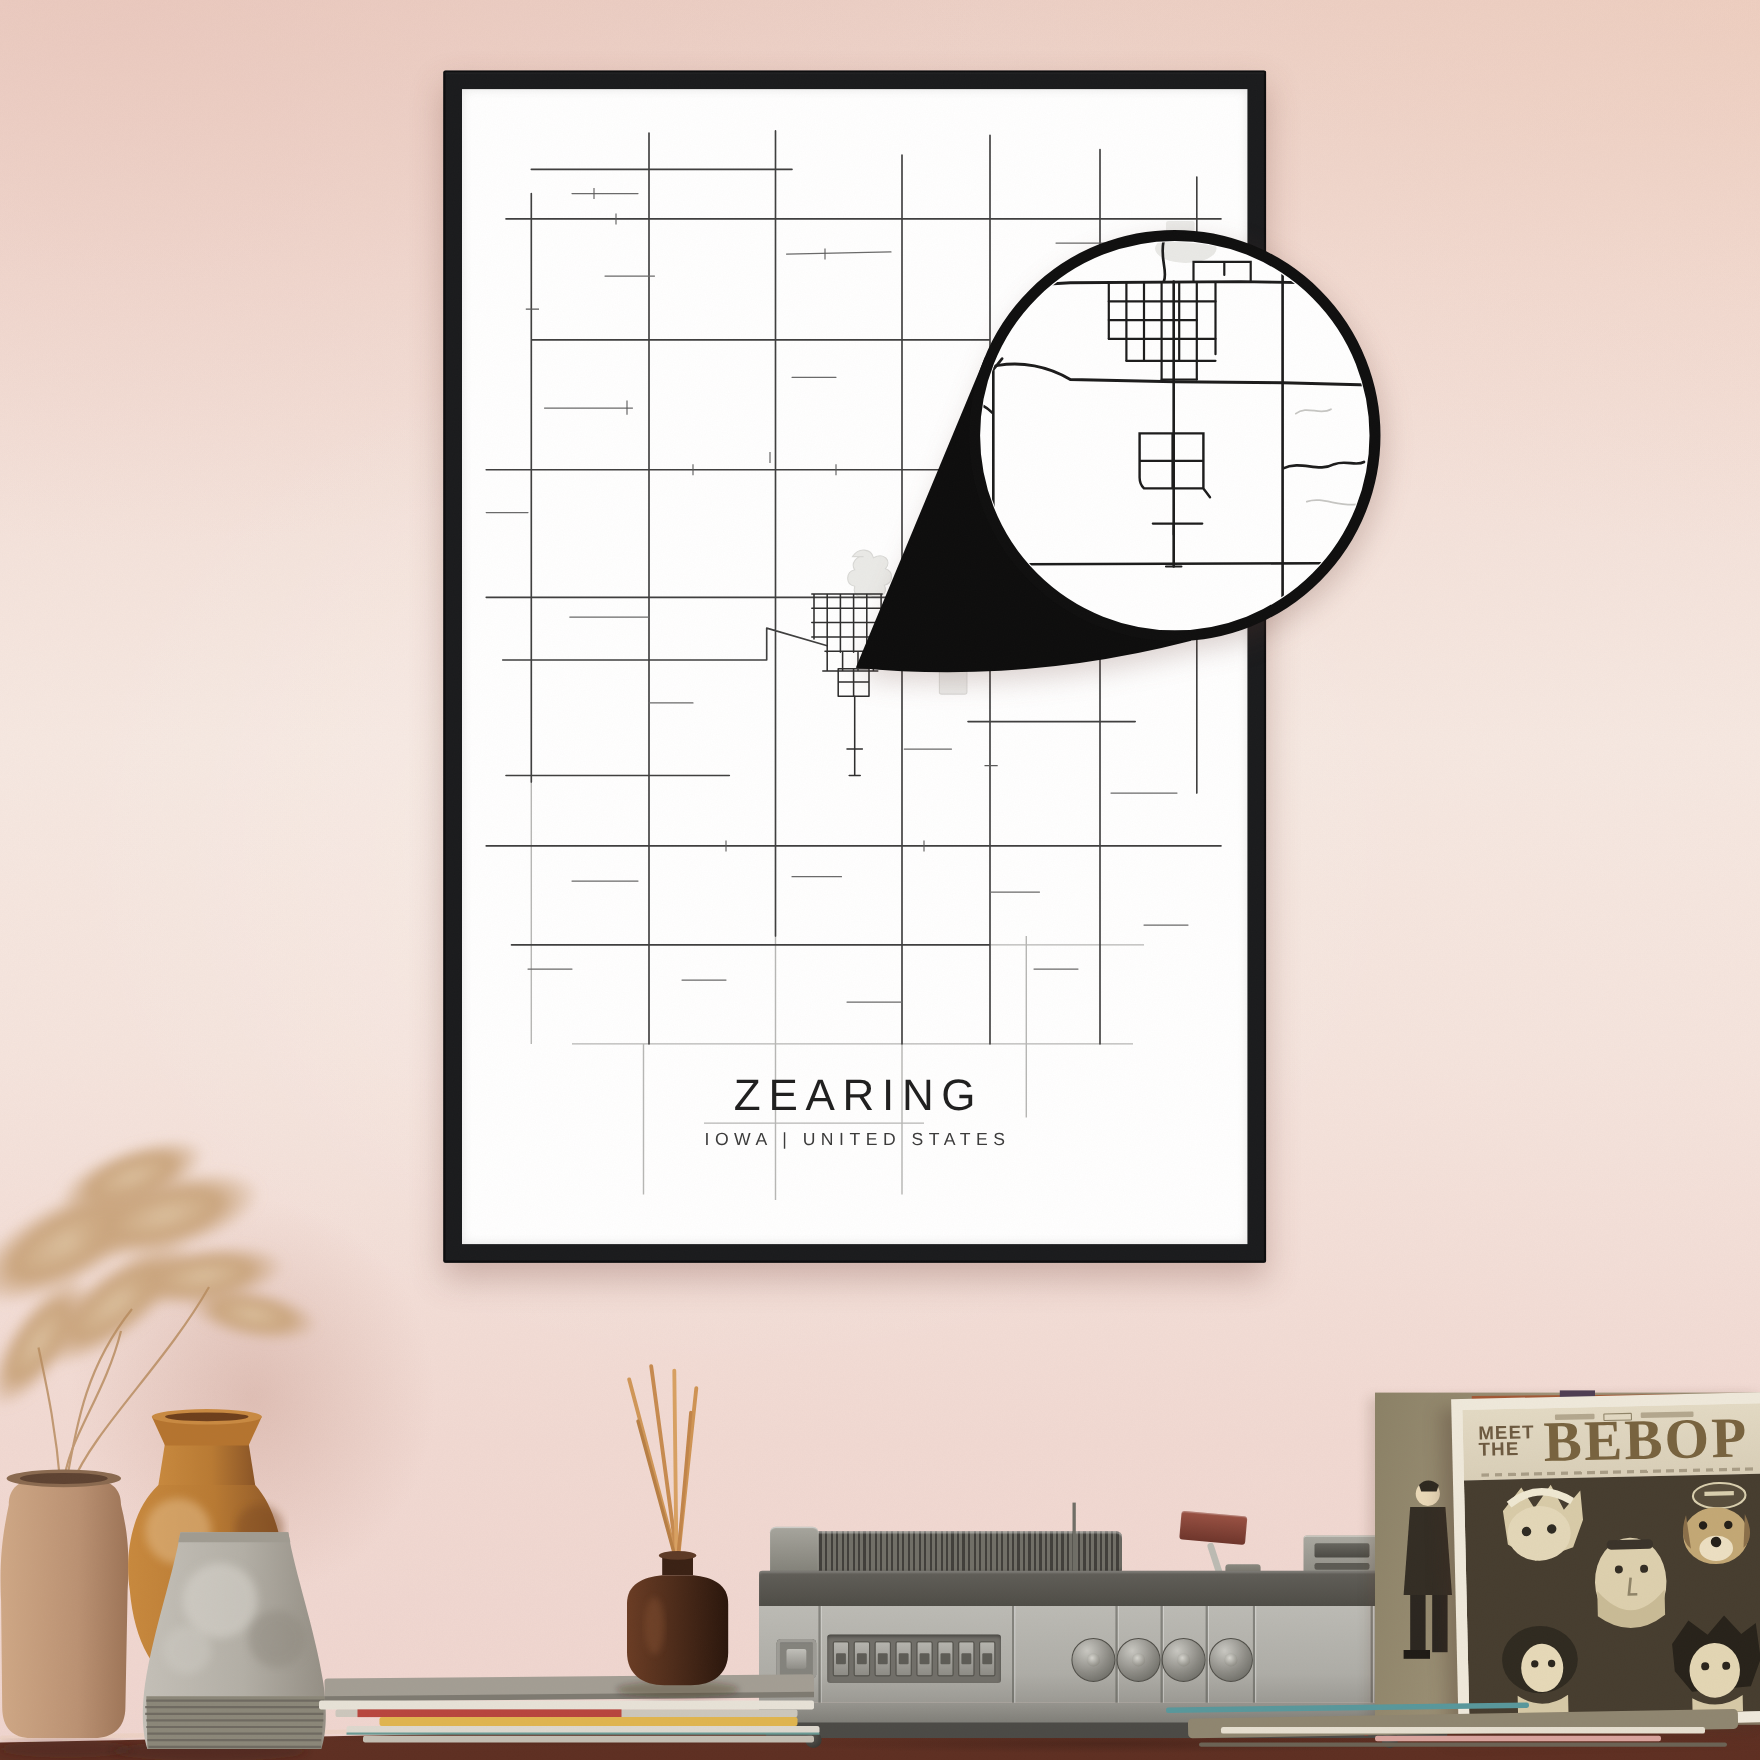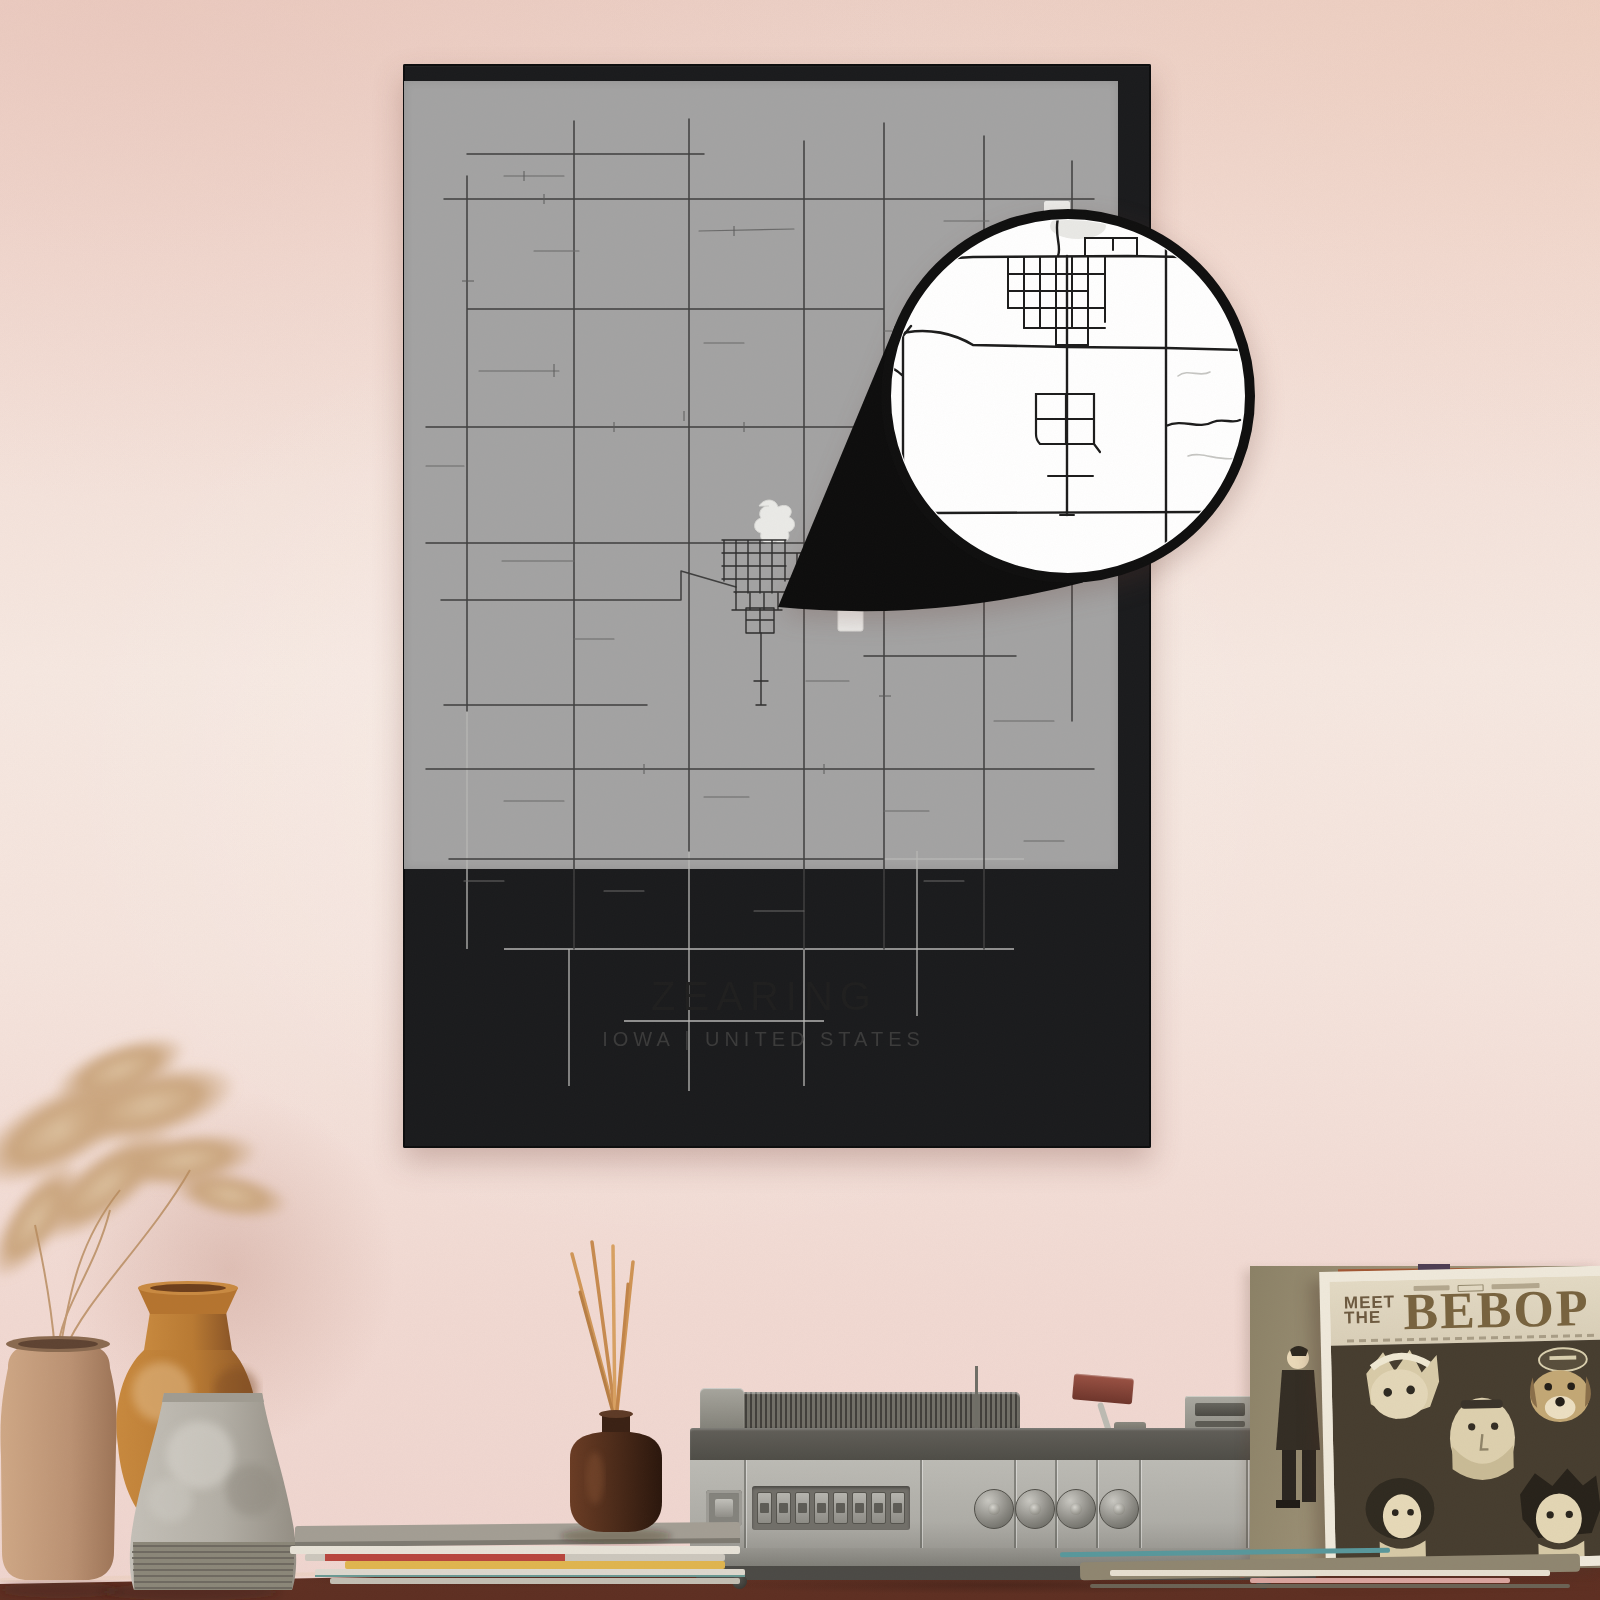--- a/index.html
+++ b/index.html
@@ -17,26 +17,26 @@
       radial-gradient(1400px 900px at 100% 0%, rgba(240,205,186,.45), rgba(240,205,186,0) 55%);}
   .tabletop{inset:0;background:linear-gradient(180deg,#9a5a41 0%,#7c4331 40%,#5e2f22 100%);
     clip-path:polygon(0 1584px,1600px 1554px,1600px 1600px,0 1600px);}
   .table-edge-hi{left:0;top:1578px;width:1600px;height:4px;background:rgba(230,200,170,.28);
     transform:rotate(-1.05deg);transform-origin:left center;border-radius:2px;}
 
   
   .frame{left:403px;top:64px;width:748px;height:1084px;background:#1a1b1d;
     border-radius:2px;
     box-shadow:0 14px 30px rgba(120,70,60,.30), inset 0 0 0 2px #0c0d0e, inset 0 2px 2px rgba(255,255,255,.14);}
-  .poster{position:absolute;left:1px;top:17px;width:714px;height:788px;background:#a3a3a3;
+  .poster{position:absolute;left:17px;top:17px;width:714px;height:1050px;background:#ffffff;
     box-shadow:inset 0 0 10px rgba(0,0,0,.10);}
   .poster svg{position:absolute;inset:0;}
   .poster-text{position:absolute;left:0;top:893px;width:100%;text-align:center;color:#232323;}
   .poster-city{font-size:40px;font-weight:300;letter-spacing:7px;text-indent:7px;color:#1f1f1f;}
-  .poster-region{margin-top:9px;font-size:20px;letter-spacing:5px;text-indent:5px;color:#3b3b3b;}
+  .poster-region{margin-top:9px;font-size:16px;letter-spacing:5px;text-indent:5px;color:#3b3b3b;}
   .poster-coords{margin-top:11px;font-size:15px;letter-spacing:4px;text-indent:4px;color:#4a4a4a;}
 
   
   .loupe{left:720px;top:160px;width:560px;height:500px;filter:drop-shadow(5px 9px 12px rgba(100,60,50,.22));}
 
   
   .player{left:690px;top:1376px;width:632px;height:212px;}
   .player .platter{position:absolute;left:10px;top:16px;width:320px;height:40px;border-radius:5px;
     background:repeating-linear-gradient(90deg,#413f3b 0 2px,#716f67 2px 5px);
     box-shadow:inset 0 2px 1px rgba(255,255,255,.35), inset 0 -3px 3px rgba(0,0,0,.35);}

